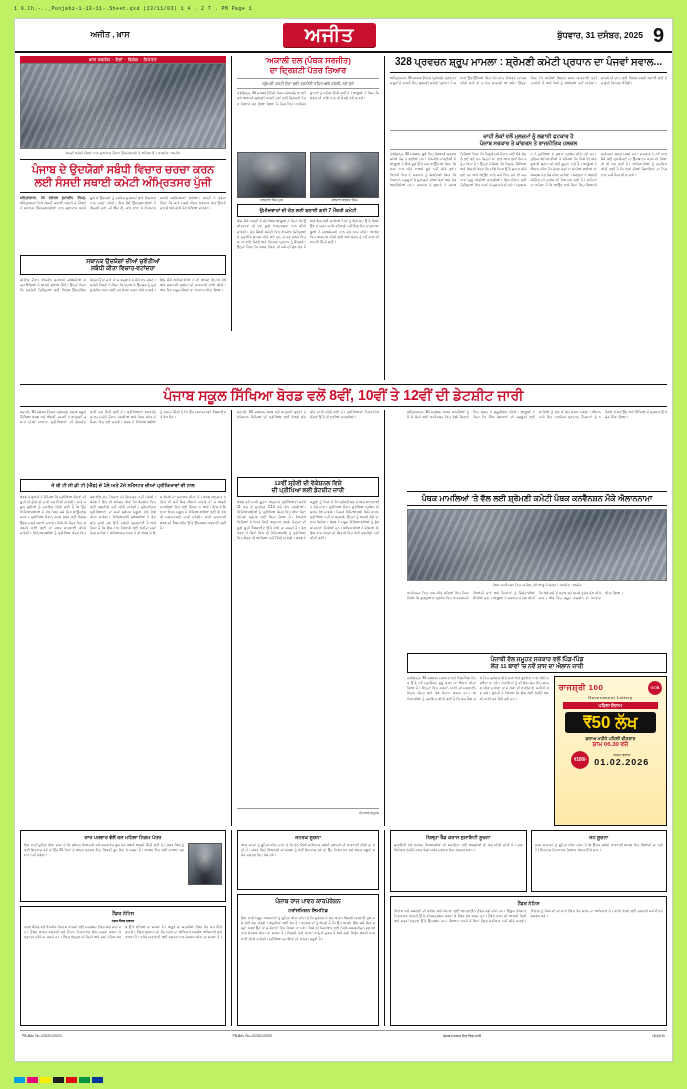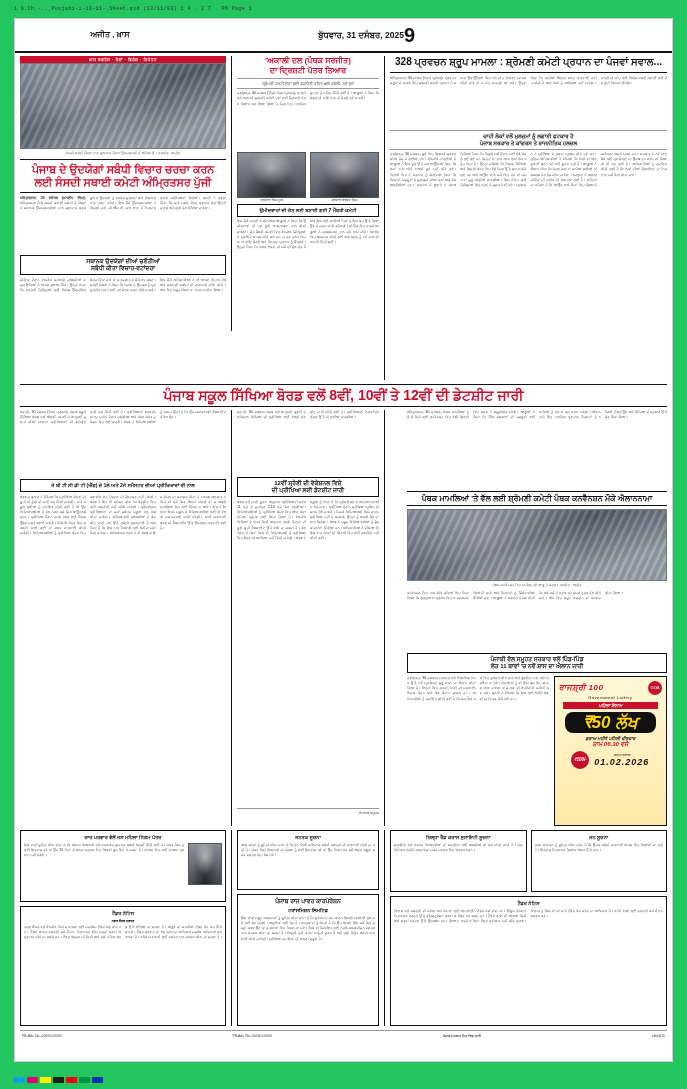--- a/index.html
+++ b/index.html
@@ -1,18 +1,18 @@
 <!DOCTYPE html>
 <html><head>
 <meta charset="utf-8">
 <style>
   html,body{margin:0;padding:0;background:#b9b9b9;}
   body{font-family:"Liberation Sans",sans-serif;}
   .page{
-    position:relative;width:687px;height:1089px;background:#22c55e;margin:0 auto;
+    position:relative;width:687px;height:1089px;background:#bef264;margin:0 auto;
     box-sizing:border-box;overflow:hidden;
   }
   .topslug{
     position:absolute;top:6px;left:14px;right:14px;height:10px;
     font-size:5px;color:#333;letter-spacing:.4px;white-space:nowrap;overflow:hidden;
     font-family:"Liberation Mono",monospace;
   }
   .sheet{
     position:absolute;left:14px;top:18px;width:659px;height:1044px;
     background:#fff;border:1px solid #ccc;box-sizing:border-box;overflow:hidden;
@@ -24,21 +24,21 @@
   }
   .mast-left{flex:0 0 190px;text-align:center;font-size:8px;color:#111;font-weight:bold;}
   .mast-logo{
     flex:1;display:flex;align-items:center;justify-content:center;
   }
   .logo-box{
     background:#c8102e;color:#fff;font-size:19px;font-weight:bold;
     padding:2px 22px;border-radius:3px;letter-spacing:1px;line-height:1.1;
     box-shadow:0 1px 0 #7d0a1d;
   }
-  .mast-right{flex:0 0 210px;display:flex;align-items:center;justify-content:flex-end;padding-right:8px;gap:0;}
+  .mast-right{flex:0 0 210px;display:flex;align-items:center;justify-content:flex-end;padding-right:8px;gap:10px;}
   .mast-date{font-size:8.5px;font-weight:bold;color:#111;}
   .pageno{font-size:20px;font-weight:bold;color:#111;line-height:1;}
   .rule{height:1px;background:#111;margin:3px 0;}
   .thinrule{height:1px;background:#999;margin:2px 0;}
   .body-text{
     font-size:3.6px;line-height:1.45;color:#2a2a2a;text-align:justify;
     word-break:break-all;overflow:hidden;
   }
   .cap{font-size:3.6px;color:#333;text-align:center;line-height:1.3;}
   .photo{
@@ -77,21 +77,21 @@
   .midline{font-size:8px;font-weight:bold;color:#111;text-align:center;line-height:1.25;}
   .subline{font-size:5px;font-weight:bold;color:#111;text-align:center;line-height:1.3;}
   .ad-title{font-weight:bold;text-align:center;font-size:5px;color:#111;margin-bottom:2px;}
   .lottery{
     border:1px solid #111;background:linear-gradient(#fff7d6,#ffe9a8);
     box-sizing:border-box;padding:4px;text-align:center;overflow:hidden;
   }
   .lot-brand{color:#c8102e;font-weight:bold;font-size:8px;letter-spacing:.5px;}
   .lot-sub{font-size:4px;color:#111;letter-spacing:.5px;}
   .lot-prize{
-    background:#111;color:#ffd400;font-weight:bold;font-size:17px;border-radius:8px;
+    background:#111;color:#ffd400;font-weight:bold;font-size:17px;border-radius:3px;
     margin:3px 6px;padding:1px 0;line-height:1.15;text-align:center;
   }
   .lot-band{background:#c8102e;color:#fff;font-size:4.5px;padding:1px 0;margin:2px 4px;font-weight:bold;}
   .lot-date{font-size:9px;font-weight:bold;color:#111;letter-spacing:1px;}
   .colorbar{position:absolute;left:14px;bottom:6px;display:flex;gap:2px;}
   .colorbar i{display:block;width:11px;height:6px;}
   .footnote{font-size:3.4px;color:#444;text-align:center;}
   .tiny{font-size:3.2px;}
   .center{text-align:center;}
   .b{font-weight:bold;}
@@ -110,20 +110,23 @@
 <body>
 
 <div class="page">
 
   <div class="topslug">1 9.Ch.-.._Punjabi-1-13-11-.Sheet.qxd    (13/11/03)  1 4 . 2 7 . PM    Page  1</div>
 
   <div class="sheet">
 
     <div class="masthead">
       <div class="mast-left">ਅਜੀਤ , ਖ਼ਾਸ</div>
+      <div class="mast-logo">
+        <div class="logo-box">ਅਜੀਤ</div>
+      </div>
       <div class="mast-right">
         <div class="mast-date">ਬੁੱਧਵਾਰ, 31 ਦਸੰਬਰ, 2025</div>
         <div class="pageno">9</div>
       </div>
     </div>
 
     <div class="content">
 
       <div class="topbar">
 
@@ -234,21 +237,21 @@
             <div>ਪੰਜਾਬੀ ਵੱਲ ਸਮੂਹਤ ਸਰਕਾਰ ਵਲੋਂ ਪਿੰਡ-ਪਿੰਡ</div>
             <div>ਲੋਤ 11 ਥਾਵਾਂ 'ਚ ਨਵੇਂ ਸ਼ਾਸ ਦਾ ਐਲਾਨ ਜਾਰੀ</div>
           </div>
 
           <div class="row" style="gap:5px;margin-top:3px;">
             <div style="flex:1.25;">
               <div class="body-text" style="column-count:2;column-gap:4px;height:150px;">
                 ਚੰਡੀਗੜ੍ਹ, 30 ਦਸੰਬਰ- ਸਰਕਾਰ ਵਲੋਂ ਪਿੰਡ-ਪਿੰਡ ਪੱਧਰ ਉੱਤੇ ਨਵੇਂ ਪ੍ਰਾਜੈਕਟ ਸ਼ੁਰੂ ਕਰਨ ਦਾ ਐਲਾਨ ਕੀਤਾ ਗਿਆ ਹੈ। ਇਨ੍ਹਾਂ ਵਿਚ ਸੜਕਾਂ, ਪਾਣੀ ਦੀ ਸਪਲਾਈ, ਸਿਹਤ ਕੇਂਦਰ ਅਤੇ ਖੇਡ ਮੈਦਾਨ ਸ਼ਾਮਲ ਹਨ। ਅਧਿਕਾਰੀਆਂ ਨੂੰ ਹਦਾਇਤ ਕੀਤੀ ਗਈ ਹੈ ਕਿ ਕੰਮ ਤੈਅ ਸਮੇਂ ਵਿਚ ਮੁਕੰਮਲ ਕੀਤੇ ਜਾਣ ਅਤੇ ਗੁਣਵੱਤਾ ਨਾਲ ਕੋਈ ਸਮਝੌਤਾ ਨਾ ਹੋਵੇ। ਪੰਚਾਇਤਾਂ ਨੂੰ ਵੀ ਇਸ ਕੰਮ ਵਿਚ ਸ਼ਾਮਲ ਕੀਤਾ ਜਾਵੇਗਾ ਤਾਂ ਜੋ ਲੋਕਾਂ ਦੀ ਭਾਗੀਦਾਰੀ ਯਕੀਨੀ ਬਣ ਸਕੇ। ਬੁਲਾਰੇ ਨੇ ਦੱਸਿਆ ਕਿ ਇਸ ਲਈ ਲੋੜੀਂਦੇ ਫੰਡ ਵੀ ਜਾਰੀ ਕਰ ਦਿੱਤੇ ਗਏ ਹਨ।
               </div>
             </div>
-            <div style="flex:1;font-style:italic;">
+            <div style="flex:1;">
               <div class="lottery" style="height:150px;">
                 <div style="display:flex;align-items:center;justify-content:space-between;">
                   <div class="lot-brand">ਰਾਜਸ਼੍ਰੀ 100</div>
                   <div style="background:#c8102e;color:#fff;font-size:4px;border-radius:50%;width:14px;height:14px;line-height:14px;">GOA</div>
                 </div>
                 <div class="lot-sub">Government Lottery</div>
                 <div class="lot-band">ਪਹਿਲਾ ਇਨਾਮ</div>
                 <div class="lot-prize">₹50 ਲੱਖ</div>
                 <div style="font-size:4.5px;font-weight:bold;color:#111;">ਡਰਾਅ ਮਹੀਨੇ ਪਹਿਲੀ ਵੀਰਵਾਰ</div>
                 <div style="font-size:6px;font-weight:bold;color:#c8102e;">ਸ਼ਾਮ 06.30 ਵਜੇ</div>

